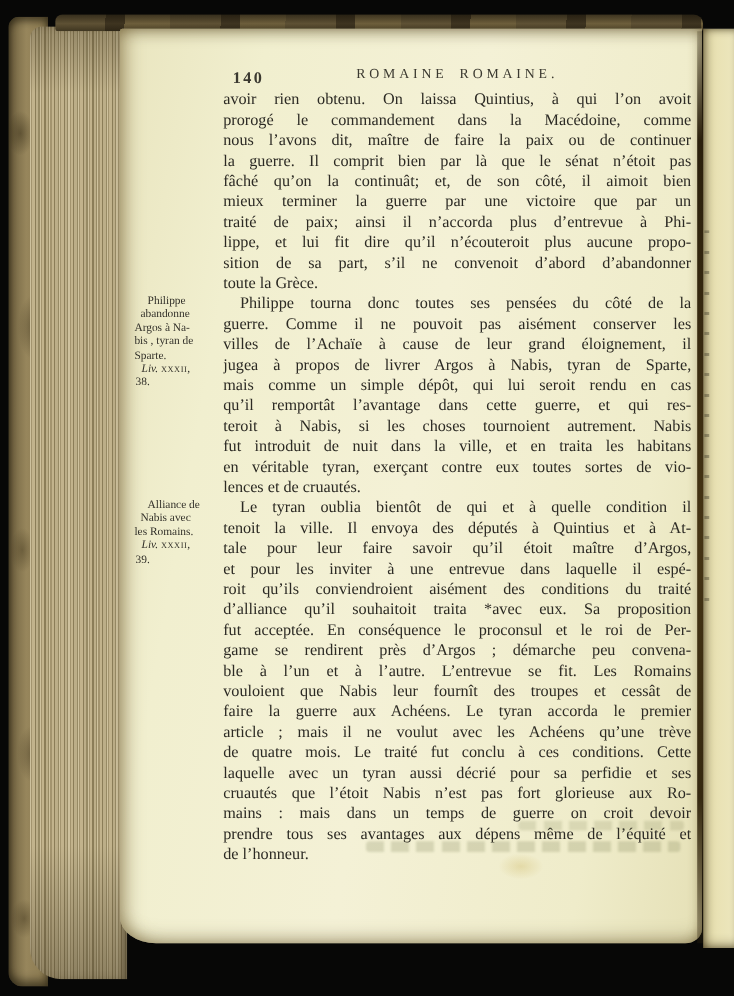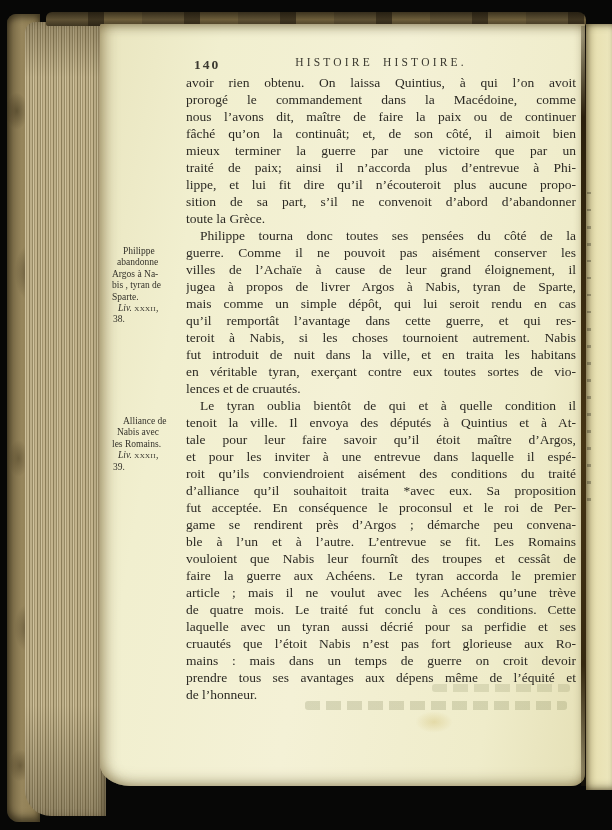--- a/index.html
+++ b/index.html
@@ -113,21 +113,21 @@
 <div class="scene">
 
   <div class="cover-edge"></div>
   <div class="page-stack"></div>
   <div class="top-edge"></div>
 
   <div class="main-page">
 
     <div class="header">
       <span class="page-num">140</span>
-      <span class="running-title">HISTOIRE HISTOIRE.</span>
+      <span class="running-title">ROMAINE ROMAINE.</span>
     </div>
 
     <aside class="mnote mnote1">
       <div class="mnote-lines">
           <div class="line">Philippe</div>
           <div class="line">abandonne</div>
           <div class="line">Argos à Na-</div>
           <div class="line">bis , tyran de</div>
           <div class="line last">Sparte.</div>
         </div>
@@ -149,20 +149,21 @@
         <span class="sc">xxxii,</span>
       </div>
       <div class="mnum">39.</div>
     </aside>
 
     <div class="text-block">
       <div class="para">
           <div class="line">avoir rien obtenu. On laissa Quintius, à qui l’on avoit</div>
           <div class="line">prorogé le commandement dans la Macédoine, comme</div>
           <div class="line">nous l’avons dit, maître de faire la paix ou de continuer</div>
+          <div class="line">la guerre. Il comprit bien par là que le sénat n’étoit pas</div>
           <div class="line">fâché qu’on la continuât; et, de son côté, il aimoit bien</div>
           <div class="line">mieux terminer la guerre par une victoire que par un</div>
           <div class="line">traité de paix; ainsi il n’accorda plus d’entrevue à Phi-</div>
           <div class="line">lippe, et lui fit dire qu’il n’écouteroit plus aucune propo-</div>
           <div class="line">sition de sa part, s’il ne convenoit d’abord d’abandonner</div>
           <div class="line last">toute la Grèce.</div>
         </div>
       <div class="para">
           <div class="line indent">Philippe tourna donc toutes ses pensées du côté de la</div>
           <div class="line">guerre. Comme il ne pouvoit pas aisément conserver les</div>

